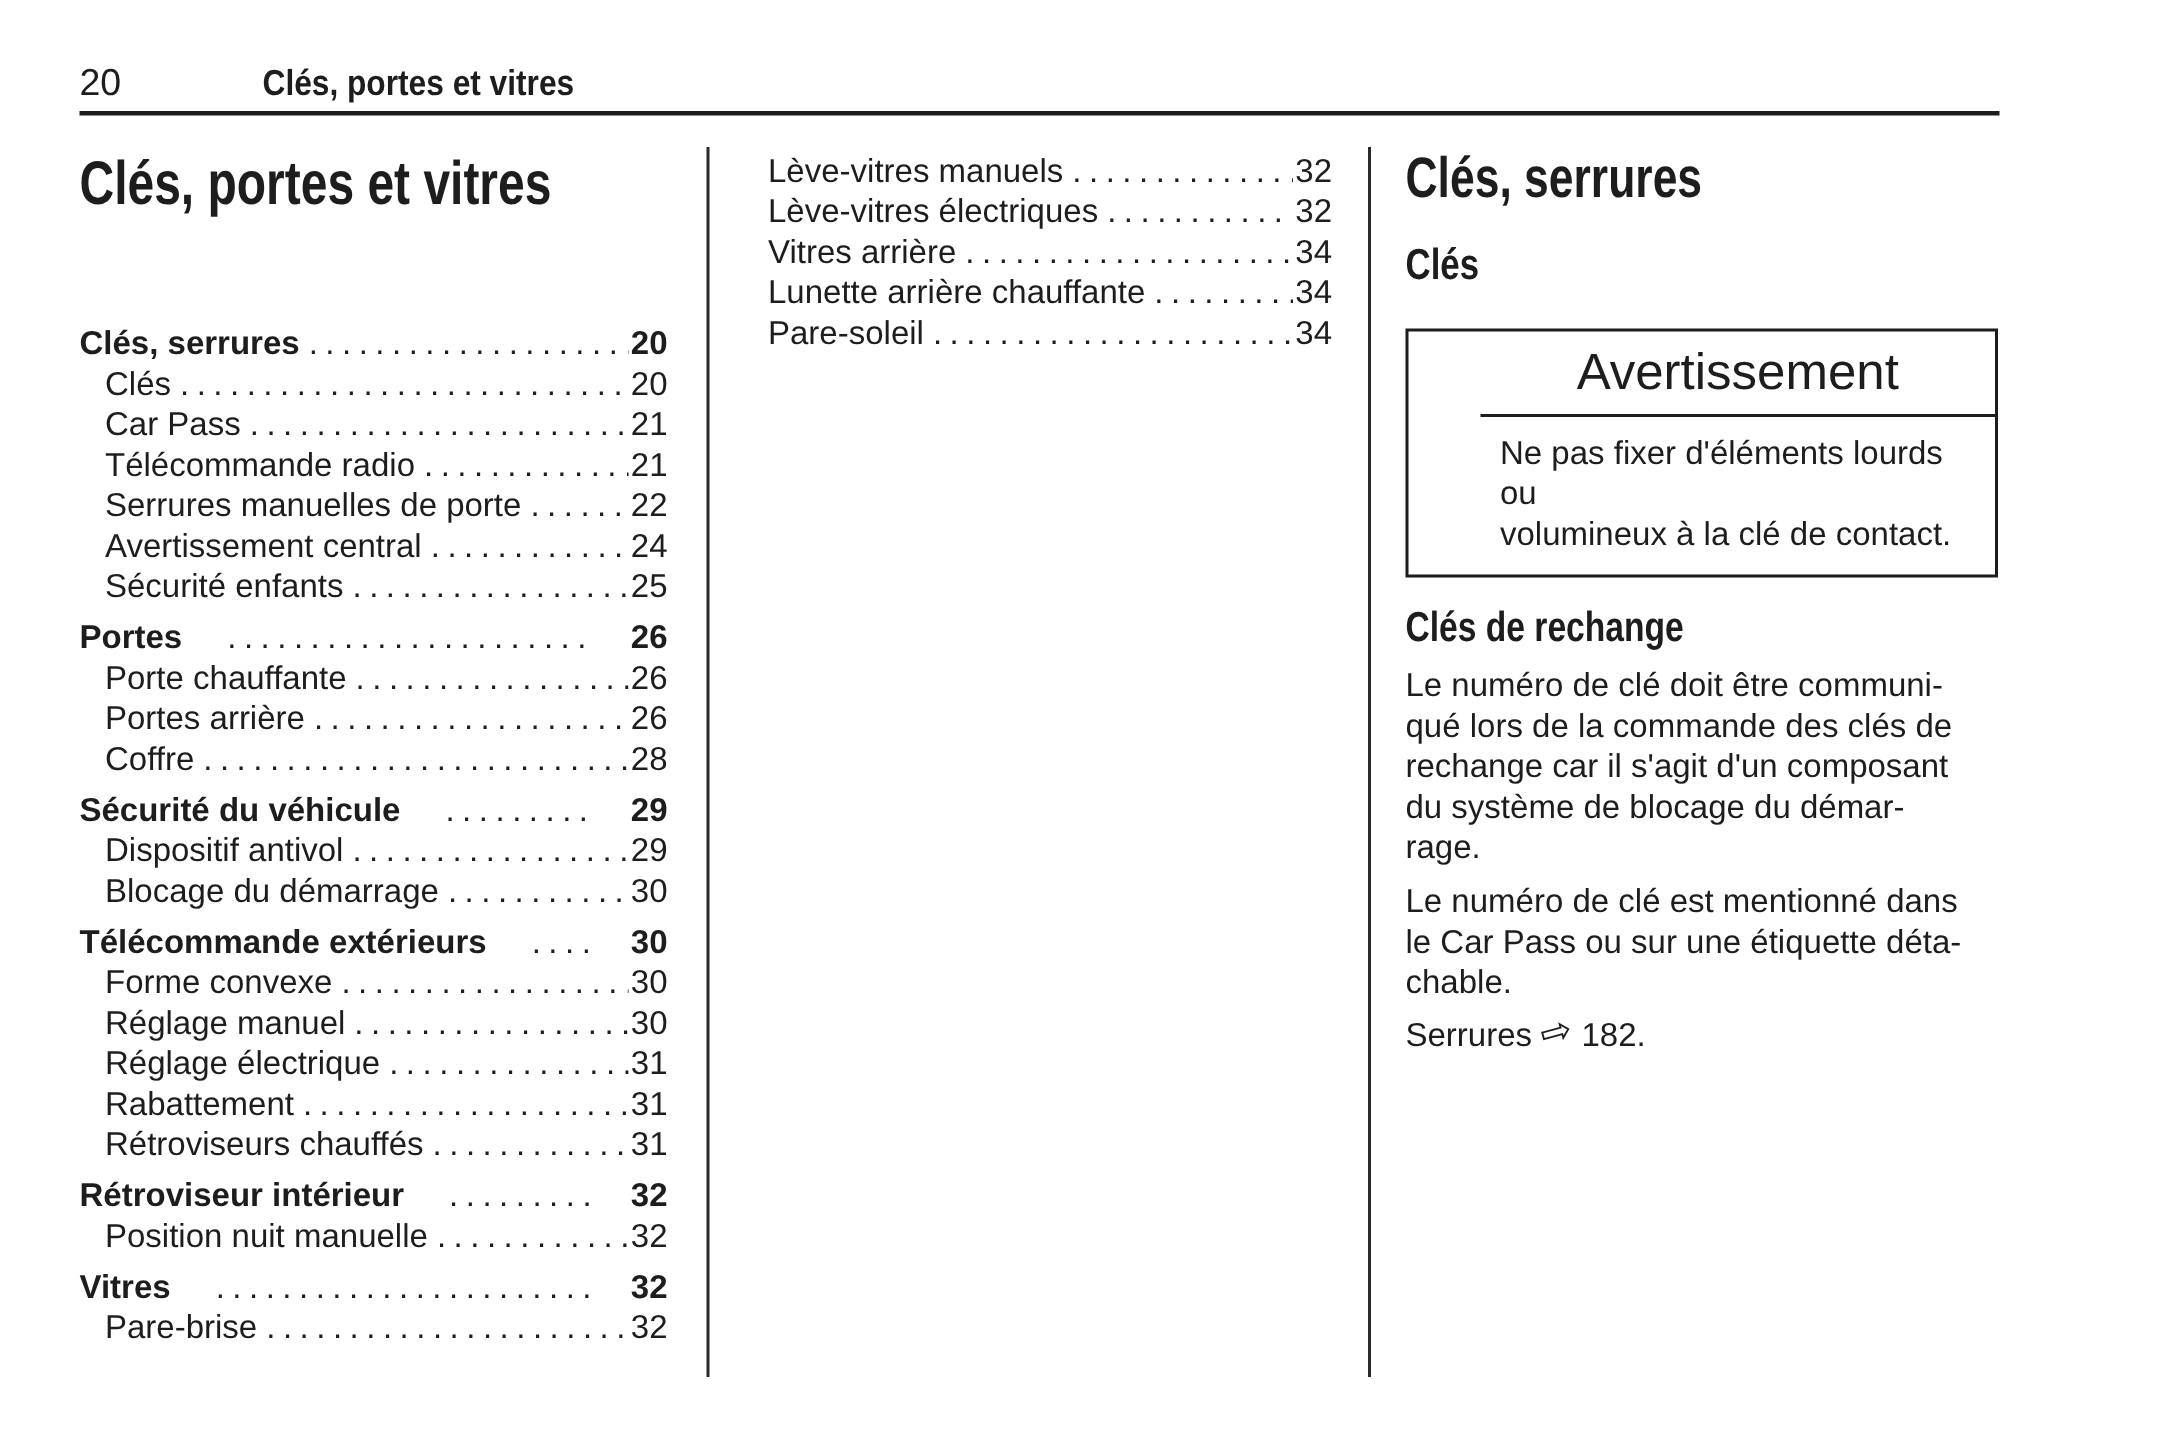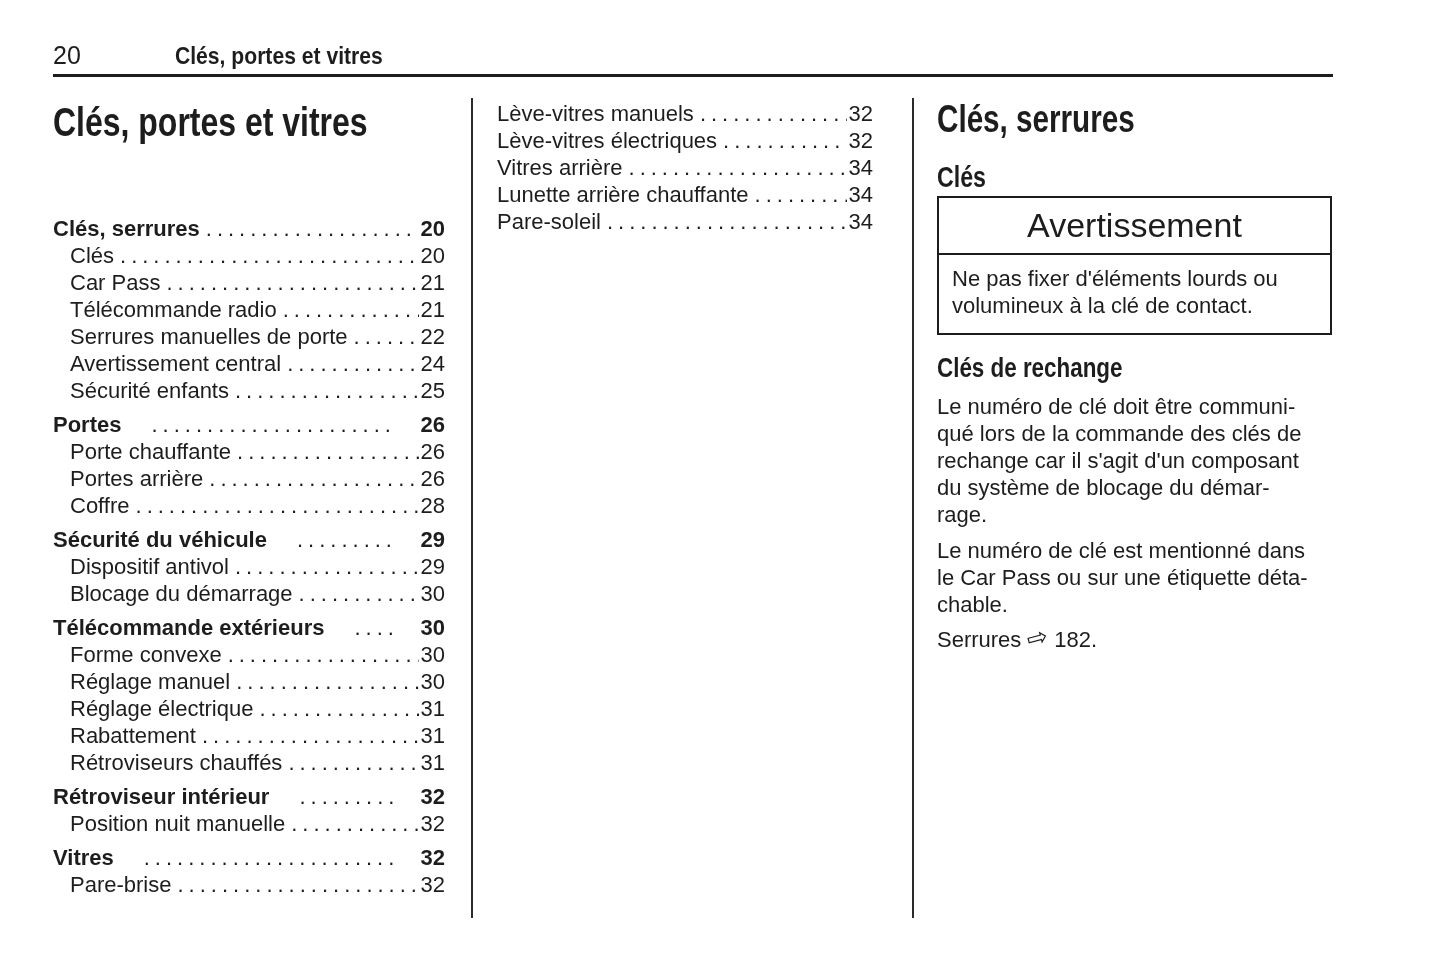--- a/index.html
+++ b/index.html
@@ -27,21 +27,21 @@
   }
 
   
   .vrule{position:absolute;top:98px;height:820px;width:2px;background:#2a2a2a;}
   .vrule-1{left:471px;}
   .vrule-2{left:912px;}
 
   
   .col{position:absolute;top:98px;}
   .col1{left:53px;width:392px;}
-  .col2{left:497px;top:100px;width:376px;}
+  .col2{left:512px;top:100px;width:376px;}
   .col3{left:937px;width:395px;}
 
   .chapter-heading{
     margin:0;font-size:41px;line-height:48px;font-weight:700;
     transform:scaleX(0.78);transform-origin:left top;white-space:nowrap;
   }
 
   
   .toc{display:block;}
   .col1 .toc{margin-top:69px;}
@@ -63,21 +63,21 @@
   
   .section-heading{
     margin:0;font-size:38px;line-height:42px;font-weight:700;
     transform:scaleX(0.78);transform-origin:left top;white-space:nowrap;
   }
   .sub-heading{
     margin:20px 0 0 0;font-size:29px;line-height:34px;font-weight:700;
     transform:scaleX(0.80);transform-origin:left top;white-space:nowrap;
   }
   .warning-box{
-    margin-top:2px;border:2px solid #1d1d1d;background:#fff;
+    margin-top:25px;border:2px solid #1d1d1d;background:#fff;padding-left:48px;
   }
   .warning-title{
     height:55px;line-height:55px;border-bottom:2px solid #1d1d1d;
     text-align:center;font-size:34px;font-weight:400;
   }
   .warning-body{
     padding:10px 13px 14px 13px;
     font-size:22px;line-height:27px;white-space:pre-line;
   }
   .sub-heading-2{

